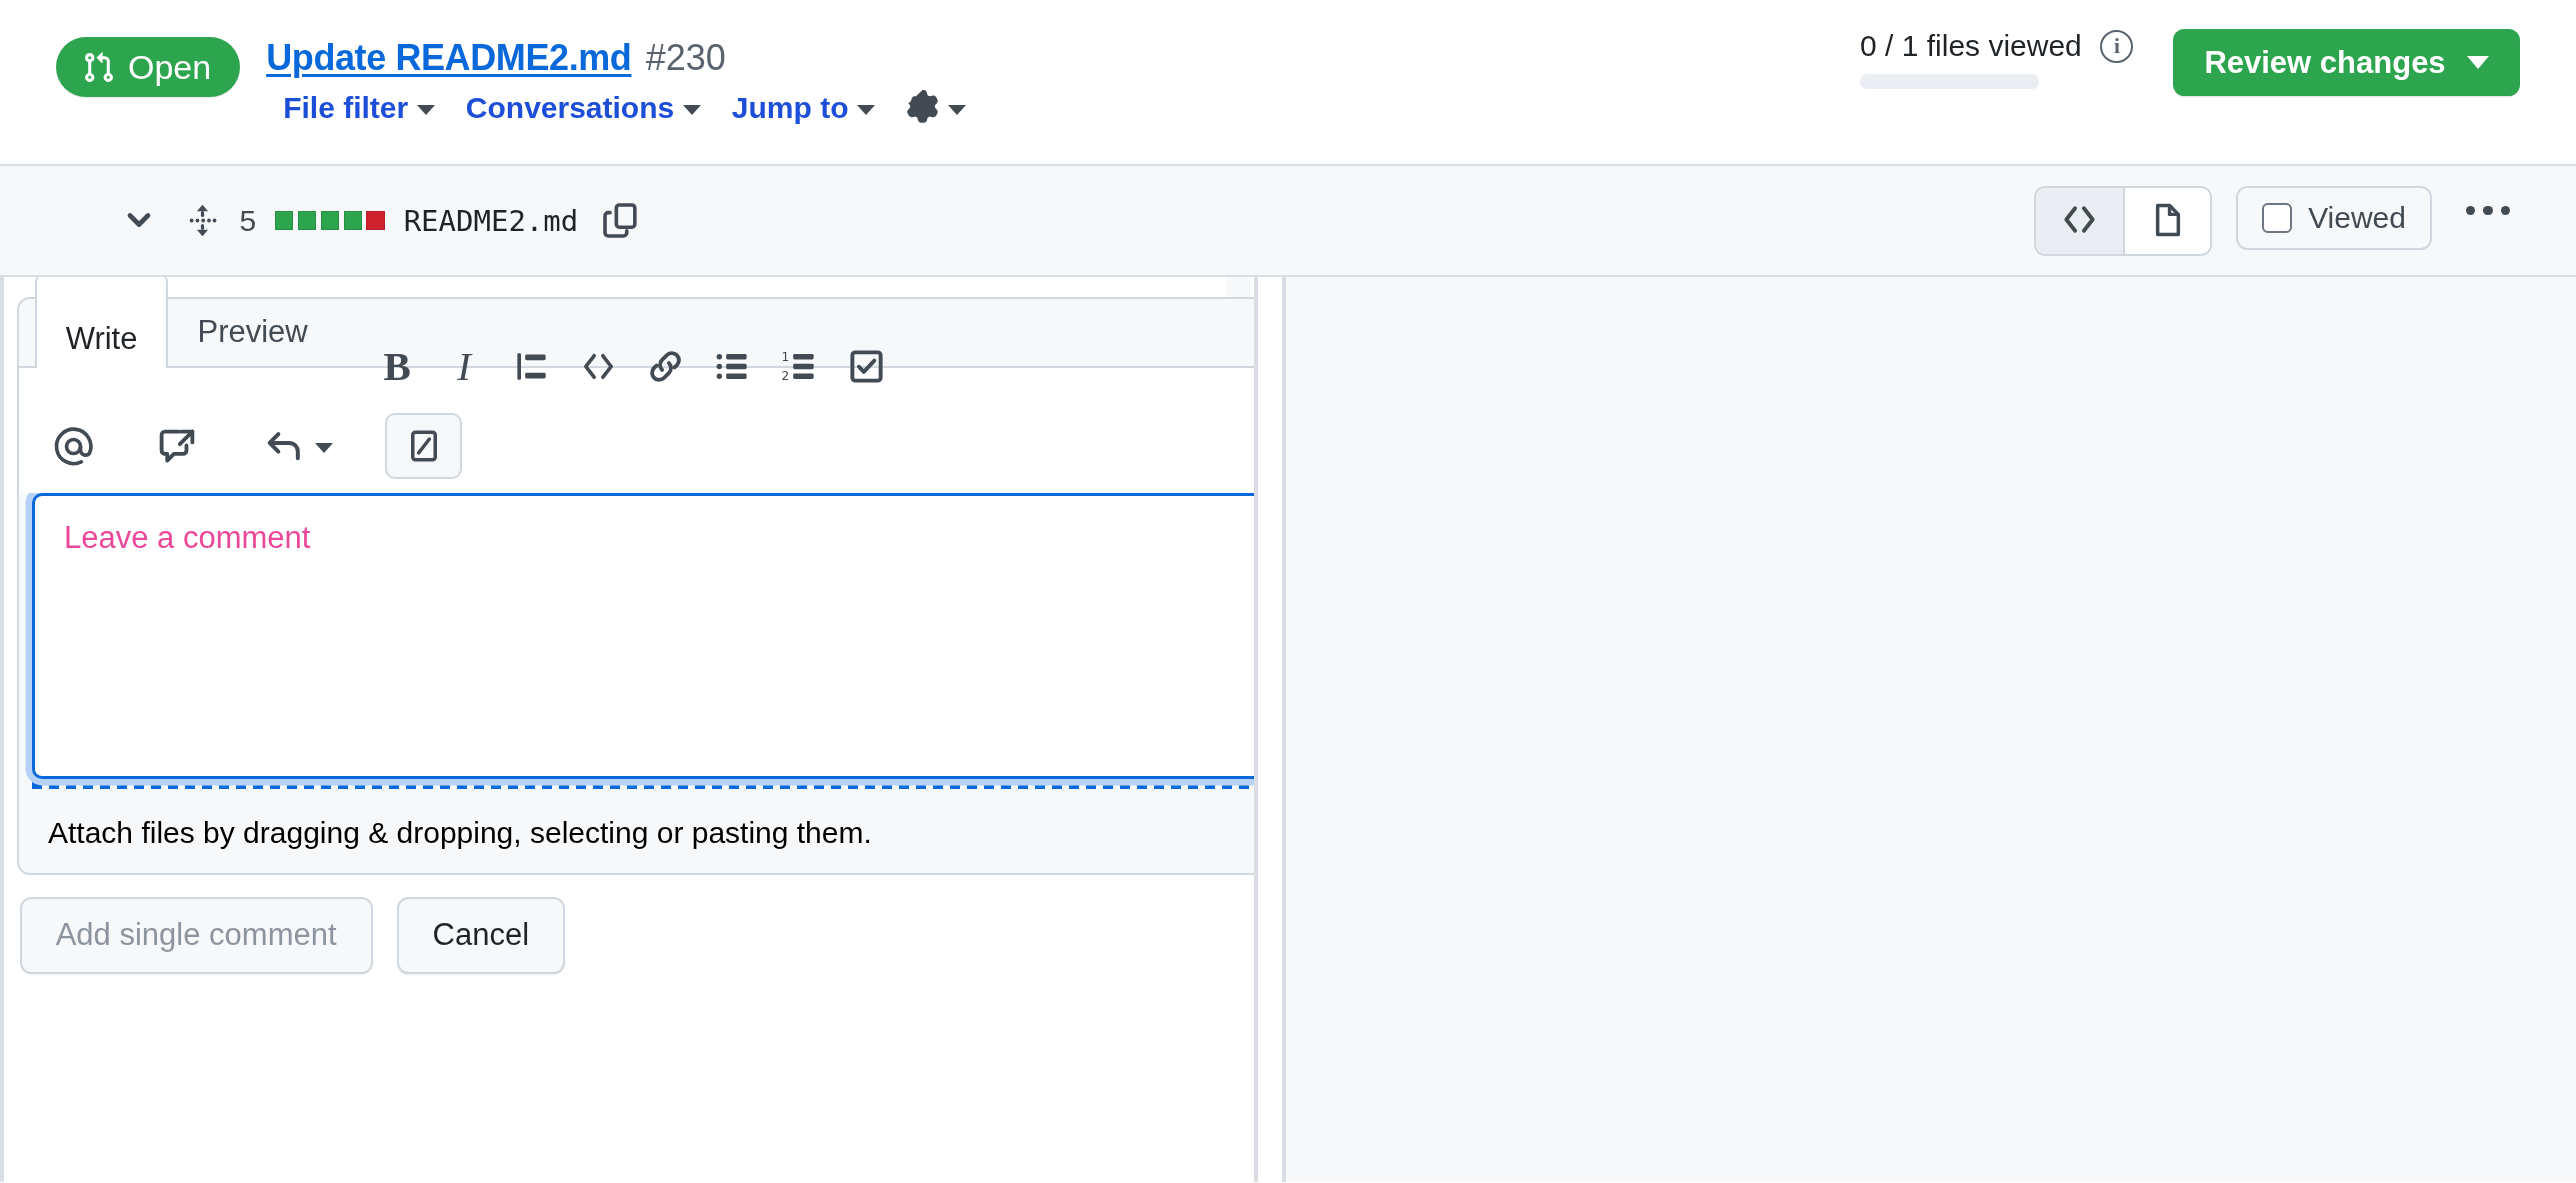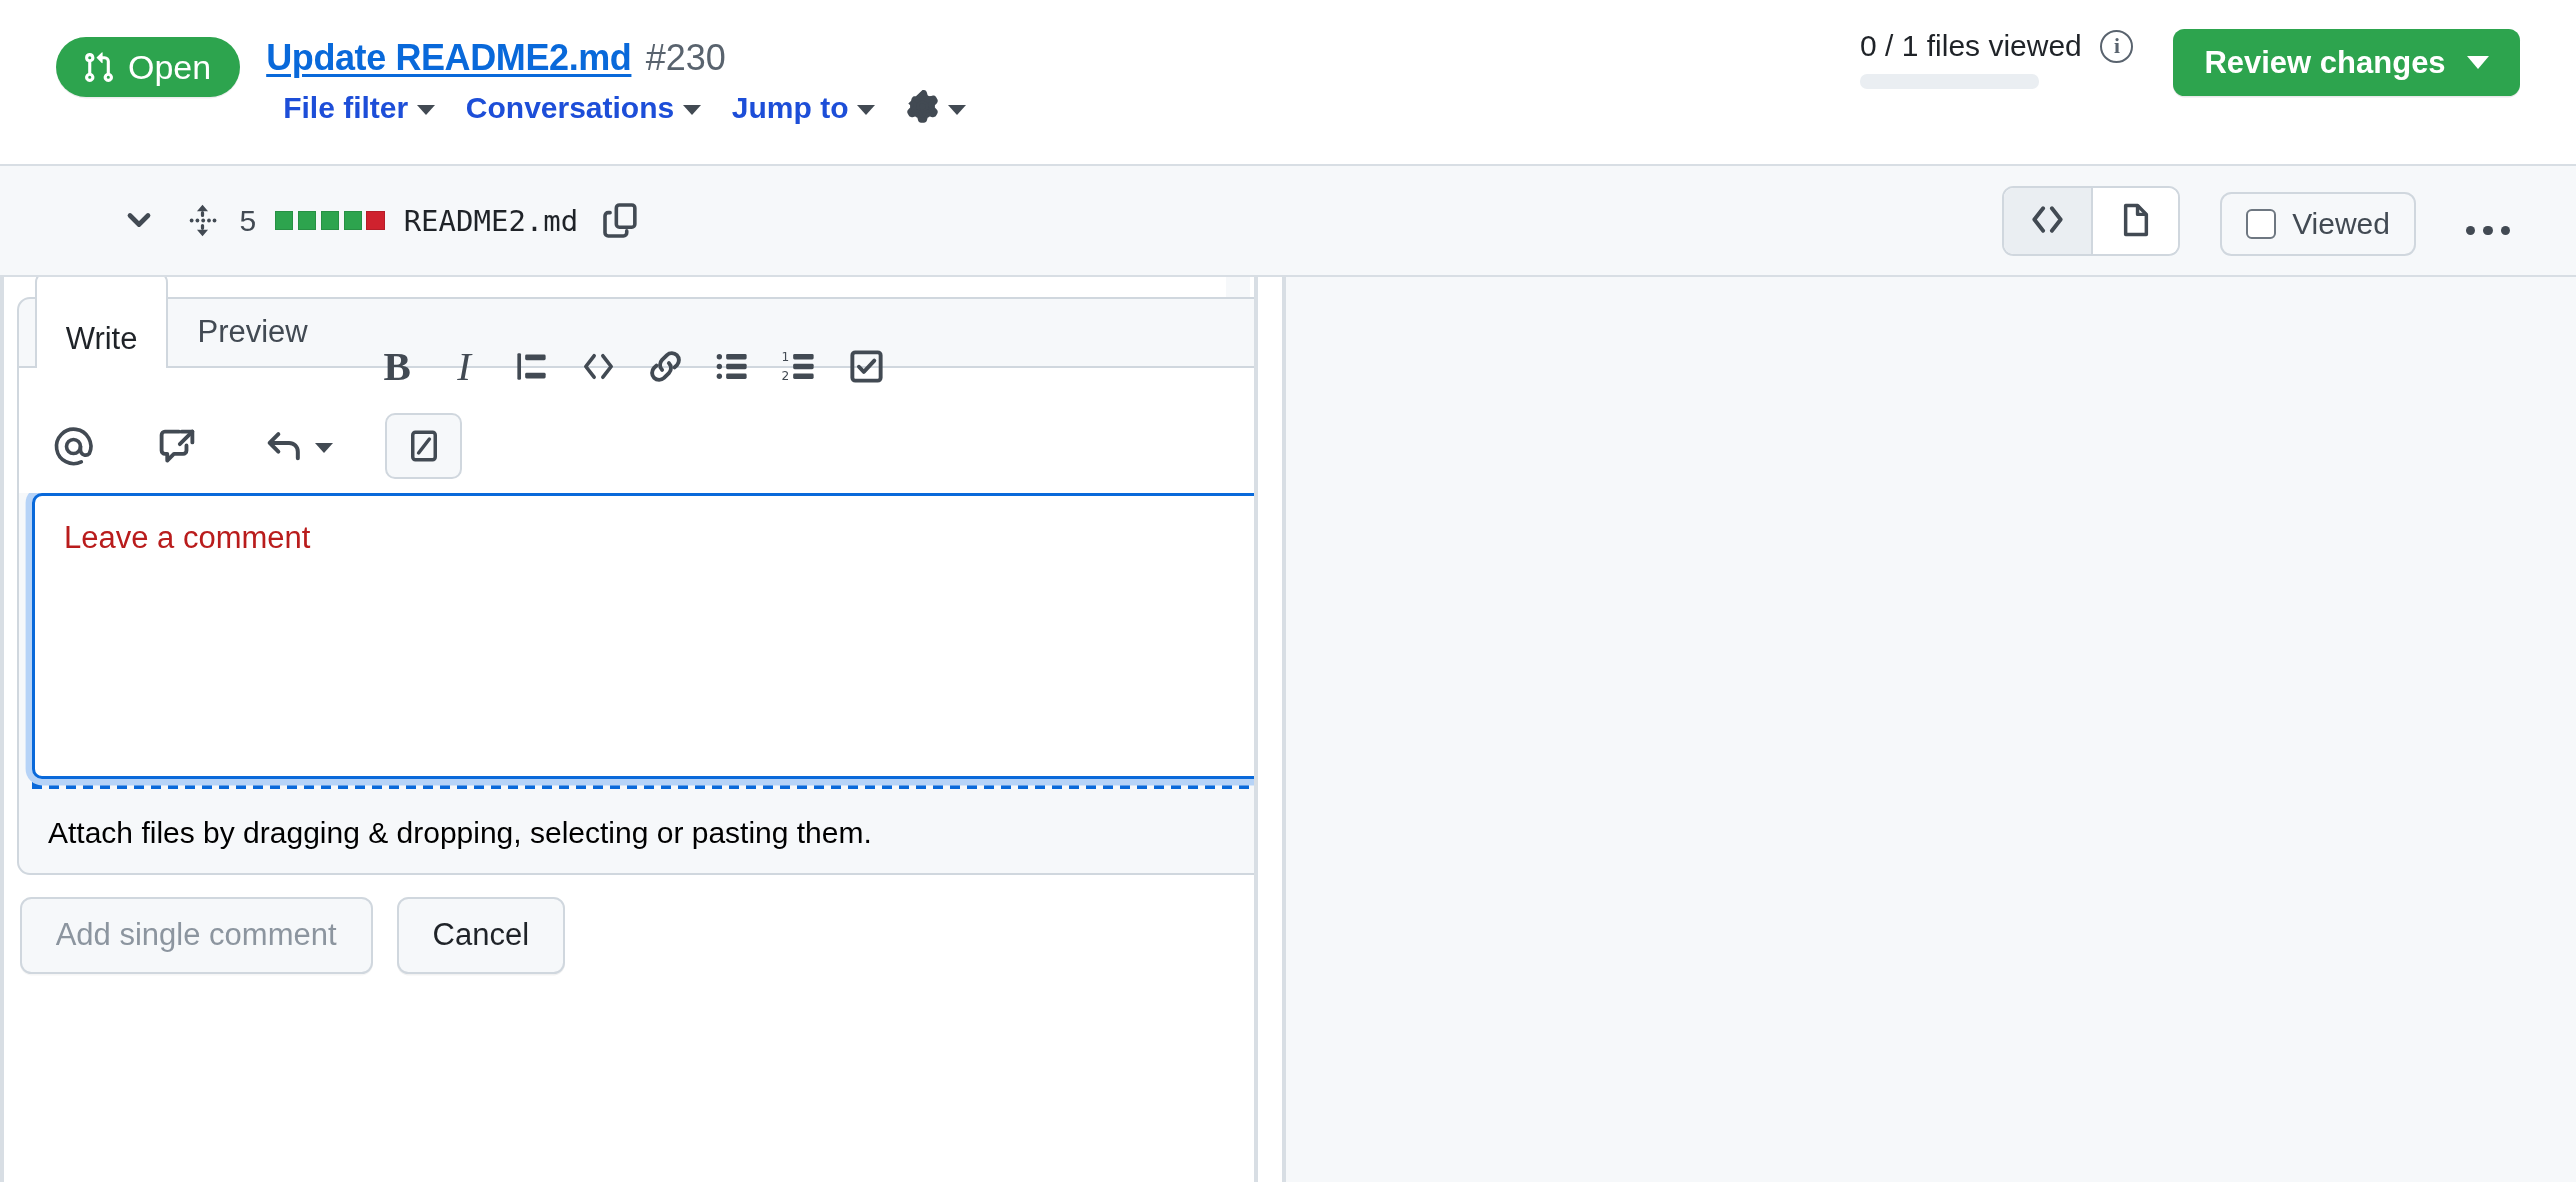--- a/index.html
+++ b/index.html
@@ -157,21 +157,21 @@
     font-family: "DejaVu Sans Mono", monospace;
     font-size: 29px; color: #1f2328; font-weight: 400;
     white-space: nowrap;
   }
   .copy-btn {
     margin-left: 18.6px; width: 47px; height: 47px;
     display: flex; align-items: center; justify-content: center;
     cursor: pointer;
   }
 
-  .fh-right { margin-left: auto; display: flex; align-items: flex-end; gap: 40px; }
+  .fh-right { margin-left: auto; display: flex; align-items: flex-start; gap: 24px; }
   .segmented {
     display: flex;
     border: 2.1px solid #d0d7de;
     border-radius: 11.4px;
     overflow: hidden;
     background: #ffffff;
   }
   .seg {
     width: 87px; height: 66px;
     display: flex; align-items: center; justify-content: center;
@@ -320,21 +320,21 @@
   .ta-focus {
     border: 3.6px solid #0969da;
     border-radius: 10px;
     background: #ffffff;
     box-shadow: 0 0 0 6.4px #b6d3f7;
     height: 286px;
     padding: 24px 29px;
     position: relative;
   }
   .ta-placeholder {
-    font-size: 31px; color: #b91c1c;
+    font-size: 31px; color: #ec4899;
     font-family: "Liberation Sans", sans-serif;
   }
   .resize-grip {
     position: absolute; right: 7.1px; bottom: 4.3px;
     width: 21.4px; height: 21.4px;
     color: #8c959f; font-size: 24px; line-height: 1;
     transform: scaleX(-1);
   }
   .drop-indicator {
     margin: 2.9px 13px 0 13px;

